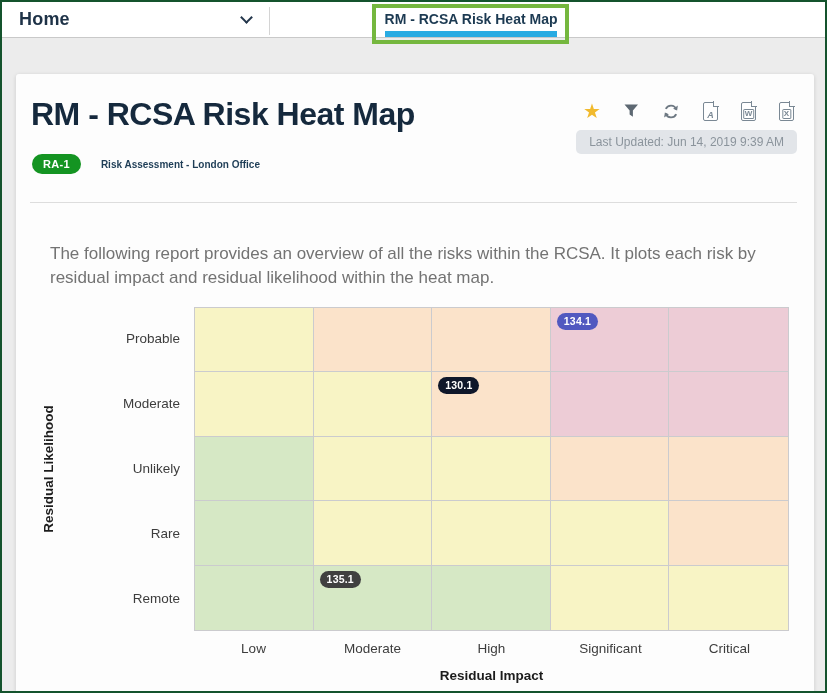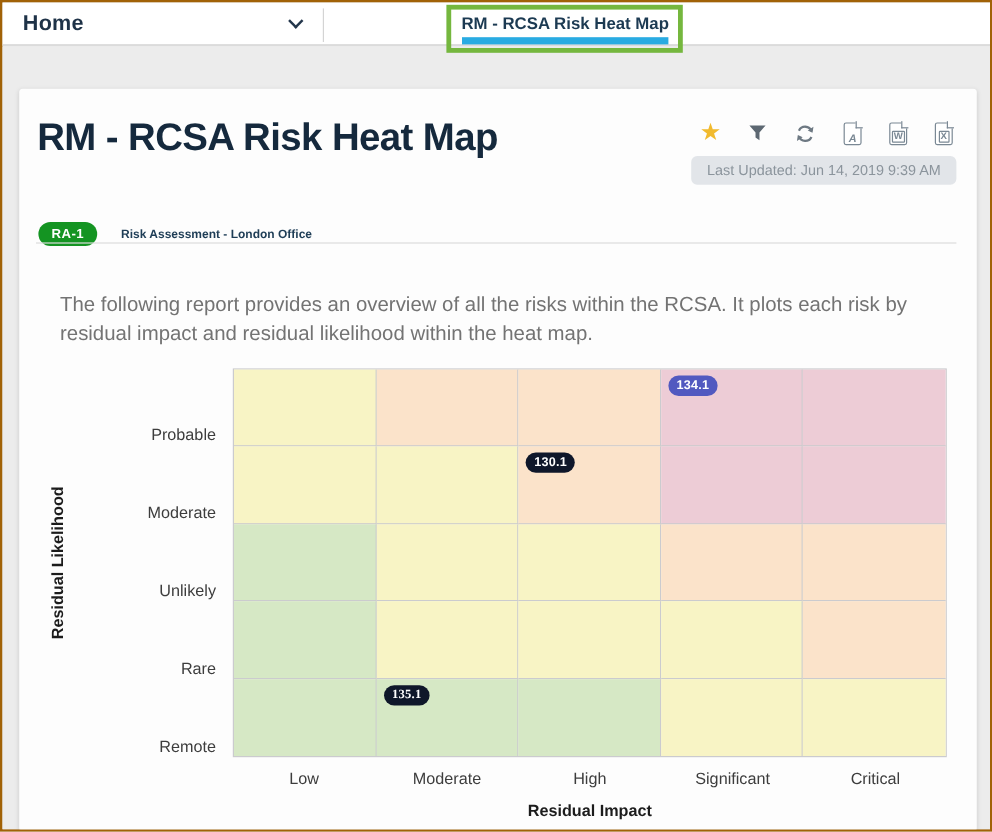--- a/index.html
+++ b/index.html
@@ -1,36 +1,36 @@
 <!DOCTYPE html>
 <html><head>
 <meta charset="utf-8">
 <style>
   * { margin:0; padding:0; box-sizing:border-box; }
   html,body { width:827px; height:693px; }
   body { font-family:"Liberation Sans", sans-serif; background:#ffffff; }
 
-  #frame { position:relative; width:827px; height:693px; border:2px solid #a16207; overflow:hidden; background:#ececec; }
+  #frame { position:relative; width:827px; height:693px; border:2px solid #14532d; overflow:hidden; background:#ececec; }
 
   
   #header { position:absolute; left:0; top:0; width:823px; height:36px; background:#ffffff; border-bottom:1px solid #c9c9c9; z-index:5; }
   .home-label { position:absolute; left:17px; top:7px; font-size:18px; font-weight:600; color:#1e3247; letter-spacing:0.2px; cursor:pointer; }
   .chevron-down { position:absolute; left:240px; top:11px; width:9px; height:9px; border-right:2px solid #23364b; border-bottom:2px solid #23364b; transform:rotate(45deg); }
   .header-divider { position:absolute; left:267px; top:5px; width:1px; height:28px; background:#d4d4d4; }
   .tab-mytasks { position:absolute; left:278px; top:0; width:94px; height:36px; line-height:36px; text-align:center; font-size:14px; font-weight:600; color:#9da8b2; cursor:pointer; }
   .tab-active { position:absolute; left:375px; top:0; width:188px; height:36px; line-height:34px; text-align:center; font-size:14px; font-weight:600; color:#1c3a52; cursor:pointer; }
   .tab-underline { position:absolute; left:8px; top:29px; width:172px; height:6px; background:#29abe2; }
   .annotation-box { position:absolute; left:370px; top:2px; width:197px; height:40px; border:4px solid #75b73e; z-index:9; pointer-events:none; background:transparent; }
 
   
   #page-bg { position:absolute; left:0; top:37px; width:823px; height:654px; background:#ececec; }
   #card { position:absolute; left:14px; top:72px; width:798px; height:619px; background:#fdfdfd; border-radius:3px; box-shadow:0 1px 4px rgba(0,0,0,0.14); z-index:2; }
 
   .report-title { position:absolute; left:15px; top:22px; font-size:32px; font-weight:700; color:#15293d; letter-spacing:-0.5px; }
-  .badge-row { position:absolute; left:16px; top:80px; display:flex; align-items:center; gap:20px;margin-top:31px; }
+  .badge-row { position:absolute; left:16px; top:80px; display:flex; align-items:center; gap:20px; }
   .ra-badge { font-size:11px; font-weight:700; color:#ffffff; padding:4px 11px; border-radius:11px; letter-spacing:0.3px; }
   .report-subtitle { font-size:10px; font-weight:700; color:#1e3d56; }
 
   .toolbar { position:absolute; right:20px; top:26px; display:flex; align-items:center; gap:23px; }
   .tb-btn { cursor:pointer; display:flex; align-items:center; justify-content:center; height:22px; }
   .star-glyph { font-size:20px; line-height:20px; }
   .doc-icon { width:15px; height:19px; border:1.5px solid #7a8894; border-radius:2px; position:relative; background:#fff; }
   .doc-icon::before { content:""; position:absolute; top:-1.5px; right:-1.5px; width:5px; height:5px; background:#fdfdfd; border-left:1.5px solid #7a8894; border-bottom:1.5px solid #7a8894; }
   .doc-letter { position:absolute; bottom:1px; left:50%; transform:translateX(-50%); font-size:8px; font-weight:700; color:#7a8894; border:1px solid #7a8894; padding:0 1px; line-height:8px; border-radius:1px; background:#fff; }
   .doc-letter.noborder { border:none; font-size:9px; font-style:italic; }
@@ -40,21 +40,21 @@
   .section-divider { position:absolute; left:14px; right:17px; top:128px; height:1px; background:#dddddd; }
 
   .report-description { position:absolute; left:34px; top:168px; width:752px; font-size:17px; line-height:24px; color:#737373; }
 
   
   #heatmap-grid { position:absolute; left:178px; top:233px; width:595px; height:324px; border:1px solid #cbcbce; }
   .hm-cell { position:absolute; border-right:1px solid #cbcbce; border-bottom:1px solid #cbcbce; }
   .hm-point { position:absolute; background:#5159c0; color:#ffffff; font-size:10.5px; font-weight:700; padding:3px 7px; border-radius:10px; line-height:11px; cursor:pointer; z-index:3; letter-spacing:0.2px; }
 
   #y-labels { position:absolute; left:58px; top:233px; width:106px; height:324px; }
-  .y-label { position:absolute; right:0; width:106px; text-align:right; font-size:13.5px; color:#3d3d3d;margin-top:24px; }
+  .y-label { position:absolute; right:0; width:106px; text-align:right; font-size:13.5px; color:#3d3d3d; }
   #x-labels { position:absolute; left:178px; top:567px; width:595px; display:flex; }
   .x-label { flex:1; text-align:center; font-size:13.5px; color:#3d3d3d; }
   .y-axis-title { position:absolute; left:32px; top:395px; transform:translate(-50%,-50%) rotate(-90deg); font-size:13.5px; font-weight:700; color:#1c1c1c; white-space:nowrap; }
   .x-axis-title { position:absolute; left:178px; width:595px; top:594px; text-align:center; font-size:13.5px; font-weight:700; color:#1c1c1c; }
 </style>
 </head>
 <body>
 
 <div id="frame">
 
@@ -149,21 +149,21 @@
         <div class="hm-cell" style="left: 237.2px; top: 193.2px; width: 118.6px; height: 64.4px; background: rgb(248, 244, 197); border-color: rgb(203, 203, 206);"></div>
         <div class="hm-cell" style="left: 355.8px; top: 193.2px; width: 118.6px; height: 64.4px; background: rgb(248, 244, 197); border-color: rgb(203, 203, 206);"></div>
         <div class="hm-cell" style="left: 474.4px; top: 193.2px; width: 118.6px; height: 64.4px; background: rgb(251, 227, 202); border-right: none rgb(203, 203, 206); border-top-color: rgb(203, 203, 206); border-bottom-color: rgb(203, 203, 206); border-left-color: rgb(203, 203, 206);"></div>
         <div class="hm-cell" style="left: 0px; top: 257.6px; width: 118.6px; height: 64.4px; background: rgb(214, 232, 197); border-bottom: none rgb(203, 203, 206); border-top-color: rgb(203, 203, 206); border-right-color: rgb(203, 203, 206); border-left-color: rgb(203, 203, 206);"></div>
         <div class="hm-cell" style="left: 118.6px; top: 257.6px; width: 118.6px; height: 64.4px; background: rgb(214, 232, 197); border-bottom: none rgb(203, 203, 206); border-top-color: rgb(203, 203, 206); border-right-color: rgb(203, 203, 206); border-left-color: rgb(203, 203, 206);"></div>
         <div class="hm-cell" style="left: 237.2px; top: 257.6px; width: 118.6px; height: 64.4px; background: rgb(214, 232, 197); border-bottom: none rgb(203, 203, 206); border-top-color: rgb(203, 203, 206); border-right-color: rgb(203, 203, 206); border-left-color: rgb(203, 203, 206);"></div>
         <div class="hm-cell" style="left: 355.8px; top: 257.6px; width: 118.6px; height: 64.4px; background: rgb(248, 244, 197); border-bottom: none rgb(203, 203, 206); border-top-color: rgb(203, 203, 206); border-right-color: rgb(203, 203, 206); border-left-color: rgb(203, 203, 206);"></div>
         <div class="hm-cell" style="left: 474.4px; top: 257.6px; width: 118.6px; height: 64.4px; background: rgb(248, 244, 197); border-right: none rgb(203, 203, 206); border-bottom: none rgb(203, 203, 206); border-top-color: rgb(203, 203, 206); border-left-color: rgb(203, 203, 206);"></div>
         <span class="hm-point" style="left: 361.8px; top: 5px; background: rgb(81, 89, 192);">134.1</span>
         <span class="hm-point" style="left: 243.2px; top: 69.4px; background: #0f172a;">130.1</span>
-        <span class="hm-point" style="left: 124.6px; top: 262.6px; background: #0f172a; font-family: Liberation Serif, serif;">135.1</span>
+        <span class="hm-point" style="left: 124.6px; top: 262.6px; background: #404040;">135.1</span>
       </div>
     <div id="x-labels">
         <div class="x-label">Low</div>
         <div class="x-label">Moderate</div>
         <div class="x-label">High</div>
         <div class="x-label">Significant</div>
         <div class="x-label">Critical</div>
       </div>
     <div class="x-axis-title">Residual Impact</div>
 

